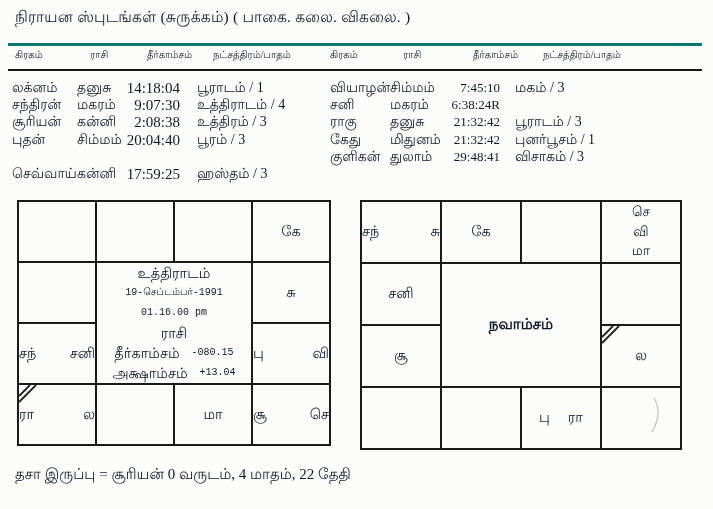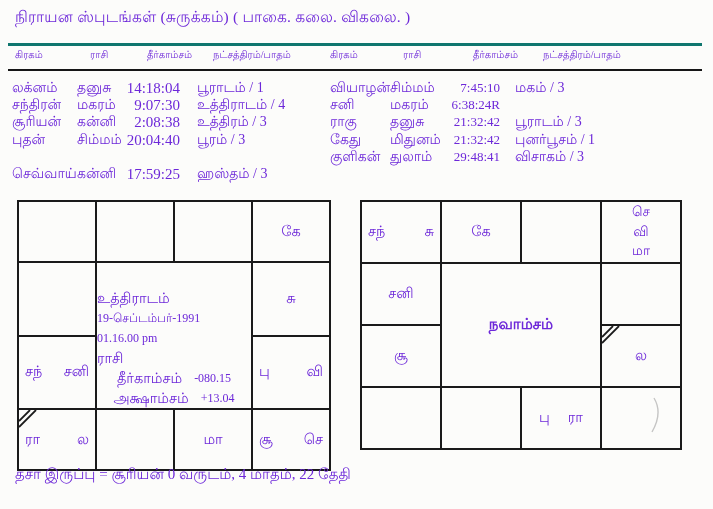--- a/index.html
+++ b/index.html
@@ -4,21 +4,21 @@
 <style>
   html,body{margin:0;padding:0;}
   body{
     font-family:"Liberation Serif","DejaVu Serif",serif;
     background:#e8e8e6;
   }
   .page{
     position:relative;
     width:713px;height:509px;
     background:#fcfcfa;
-    color:#6d28d9;
+    color:#0f172a;
     overflow:hidden;
   }
   
   .title{
     position:absolute;left:15px;top:8px;
     font-size:15.5px;letter-spacing:.2px;white-space:nowrap;
   }
   
   .hdr{
     position:absolute;left:8px;top:43px;width:694px;height:23px;
@@ -45,27 +45,27 @@
   table.chart{position:absolute;border-collapse:collapse;background:#fcfcfa;}
   table.chart td{
     border:2px solid #1a1a1a;
     padding:0;position:relative;
     font-size:14.5px;
     vertical-align:middle;
   }
   .rasi td{width:76px;height:59px;}
   .nava td{width:78px;height:60px;}
   .cellflex{display:flex;align-items:center;justify-content:center;height:100%;}
-  .spread{justify-content:space-between;padding:0 6px;box-sizing:border-box;}
+  .spread{justify-content:space-between;padding:0 0;box-sizing:border-box;}
   .duo{justify-content:center;gap:18px;}
   .stack{display:flex;flex-direction:column;align-items:center;justify-content:space-evenly;height:100%;font-size:13.5px;}
   .lagna-mark{position:absolute;left:0;top:0;}
   
-  .centerblock{text-align:left;line-height:20px;font-size:14.5px;margin-top:25px;}
-  .centerblock .num{font-size:12px;}
+  .centerblock{text-align:center;line-height:20px;font-size:14.5px;}
+  .centerblock .num{font-size:10px;font-family:Liberation Mono, monospace;}
   .kv{display:flex;justify-content:center;gap:12px;white-space:nowrap;}
   
   .navcenter{text-align:center;font-size:15px;font-weight:bold;}
   
   .dasa{position:absolute;left:15px;top:466px;font-size:15px;white-space:nowrap;}
   .artifact{position:absolute;right:14px;top:6px;opacity:.65;}
 </style>
 </head>
 <body>
 

